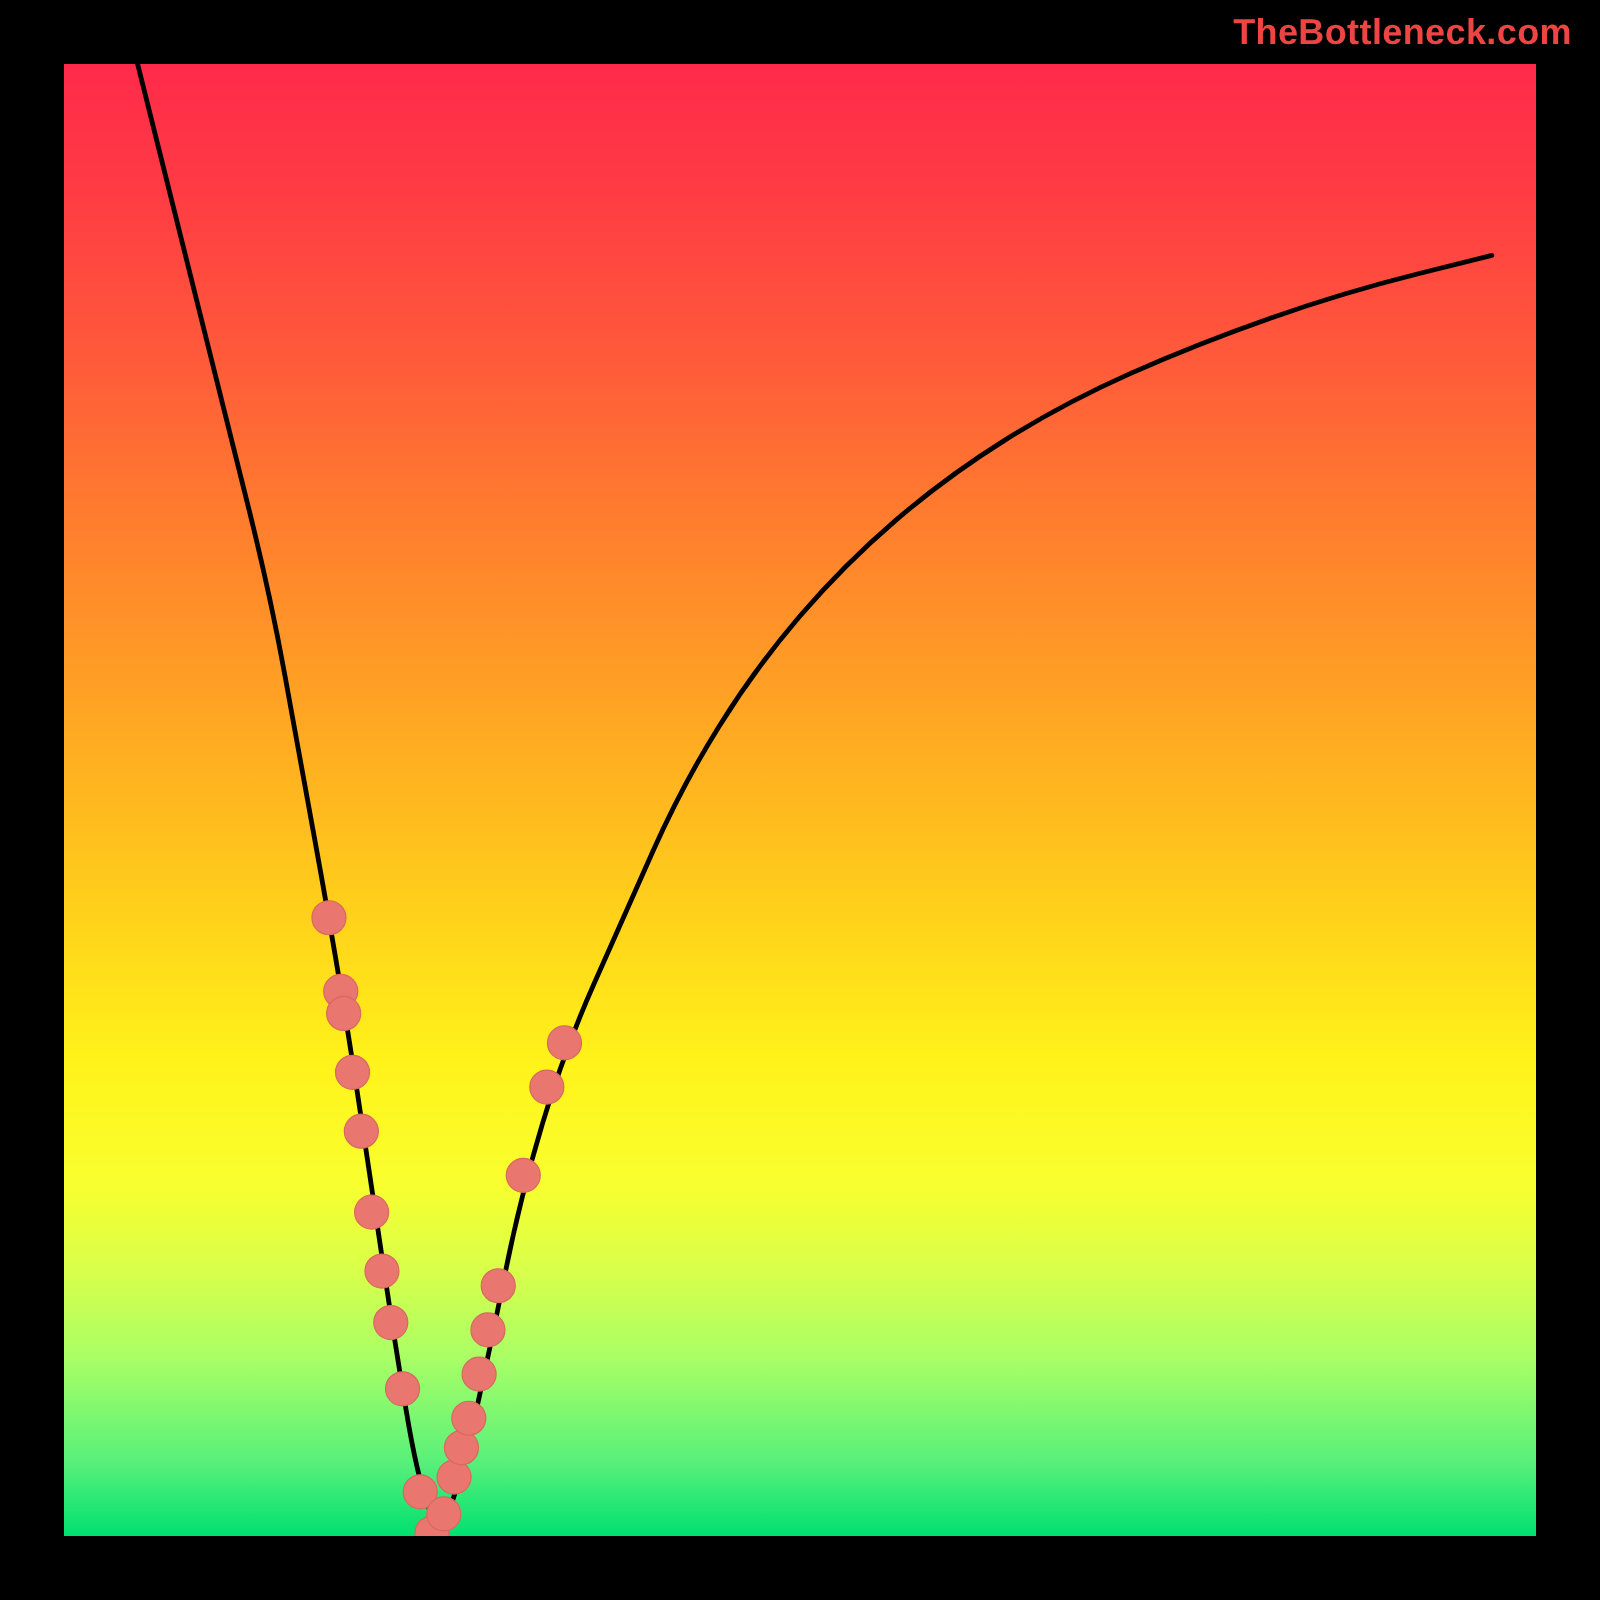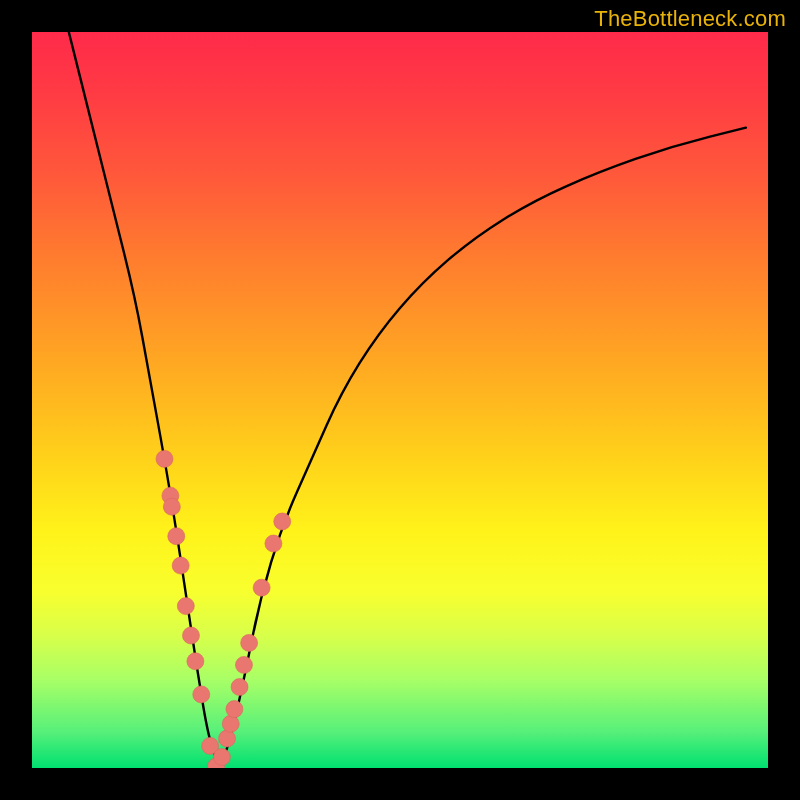--- a/index.html
+++ b/index.html
@@ -38,23 +38,23 @@
       #d8ff4a 82%,
       #a8ff66 88%,
       #58f07a 95%,
       #00e070 100%
     );
   }
   .watermark {
     position: absolute;
     top: 6px;
     right: 14px;
-    color: #eab308;
-    font-size: 22px;
-    font-weight: 400;
+    color: #ef4444;
+    font-size: 18px;
+    font-weight: 700;
     letter-spacing: 0.2px;
     user-select: none;
   }
   svg.curve {
     position: absolute;
     top: 0;
     left: 0;
   }
 </style>
 </head>

